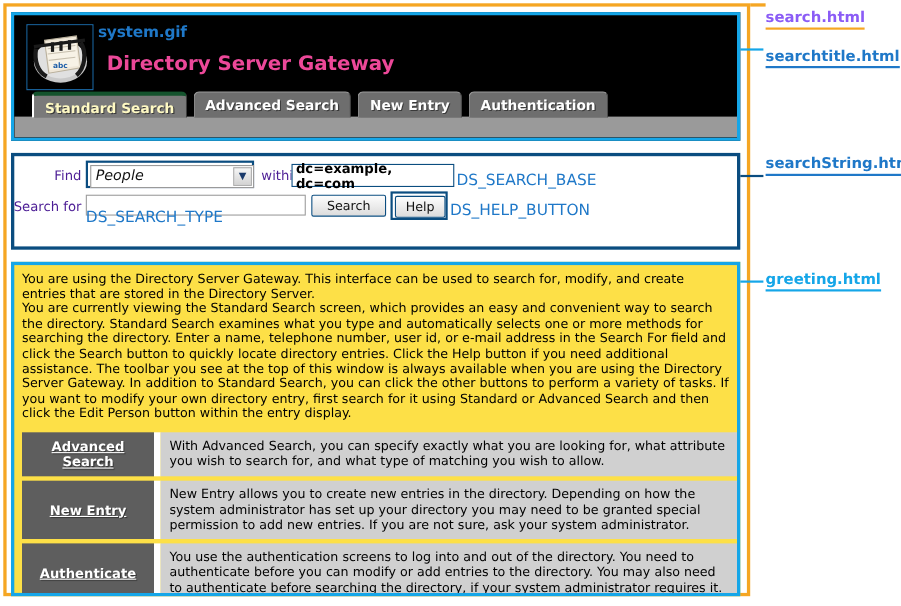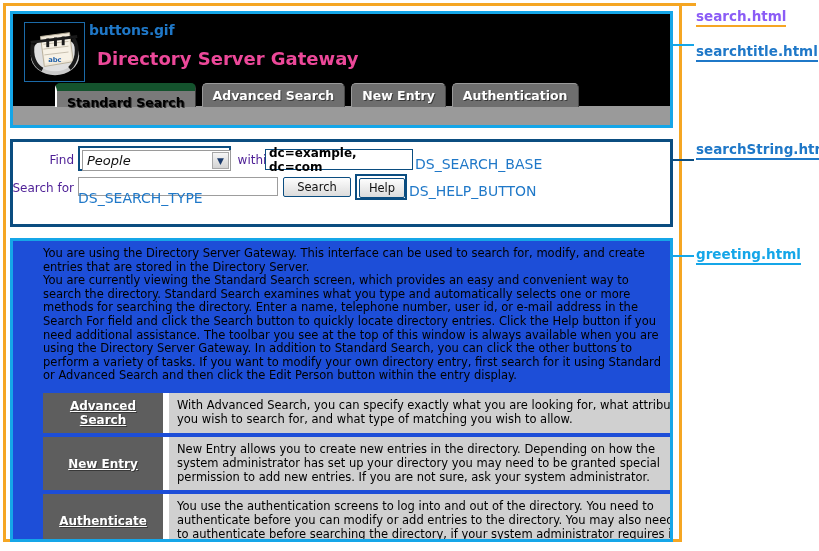--- a/index.html
+++ b/index.html
@@ -114,25 +114,24 @@
     border-top: 1px solid #9a9a9a;
     border-left: 1px solid #9a9a9a;
     border-right: 1px solid #4a4a4a;
     box-sizing: border-box;
     text-shadow: 1px 1px 0 #3a3a3a;
     white-space: nowrap;
     cursor: pointer;
   }
   .tab.active {
     background: #7A7A7A;
-    border-top: 8px solid #14532d;
+    border-top: 4px solid #14532d;
     border-left: 2px solid #FFFFFF;
     border-right: 1px solid #3d3d3d;
-    color: #000000;
-    margin-left: 26px;
+    color: #fef9c3;
   }
   #tab-bar-base {
     position: absolute;
     left: 0;
     top: 25px;
     width: 100%;
     height: 19px;
     background: #9A9A9A;
   }
 
@@ -295,23 +294,22 @@
 
   
   #greeting-block {
     position: absolute;
     left: 10px;
     top: 238px;
     width: 663px;
     height: 304px;
     border: 3px solid #15A6E8;
     box-sizing: border-box;
-    background: #1d4ed8;
+    background: #fde047;
     overflow: hidden;
-    padding-left: 23px;
   }
   #greeting-connector {
     position: absolute;
     left: 673px;
     top: 255px;
     width: 21px;
     height: 2px;
     background: #15A6E8;
   }
   #greeting-inner { padding: 6px 7px 0 7px; }
@@ -403,21 +401,21 @@
         <path d="M6 20 L54 14" stroke="#1a1a1a" stroke-width="3" fill="none"></path>
         <path d="M8 22 C 6 34, 10 44, 18 48" stroke="#1a1a1a" stroke-width="4" fill="none"></path>
         <path d="M50 16 C 56 26, 54 40, 46 47" stroke="#1a1a1a" stroke-width="4" fill="none"></path>
         <rect x="22" y="16" width="3" height="9" fill="#1a1a1a"></rect>
         <rect x="30" y="15" width="3" height="9" fill="#1a1a1a"></rect>
         <rect x="38" y="14" width="3" height="9" fill="#1a1a1a"></rect>
         <text x="24" y="40" font-family="DejaVu Sans, sans-serif" font-size="7" font-weight="bold" fill="#1F5FA8">abc</text>
       </svg>
     </div>
 
-    <div class="rolodex-label">buttons.gif</div>
+    <div class="rolodex-label">system.gif</div>
     <div class="gw-title">Directory Server Gateway</div>
 
     <div id="tabstrip">
       <div id="tab-bar-base"></div>
       <div id="tabs-row">
         <div class="tab active">Standard Search</div>
         <div class="tab">Advanced Search</div>
         <div class="tab">New Entry</div>
         <div class="tab">Authentication</div>
       </div>

